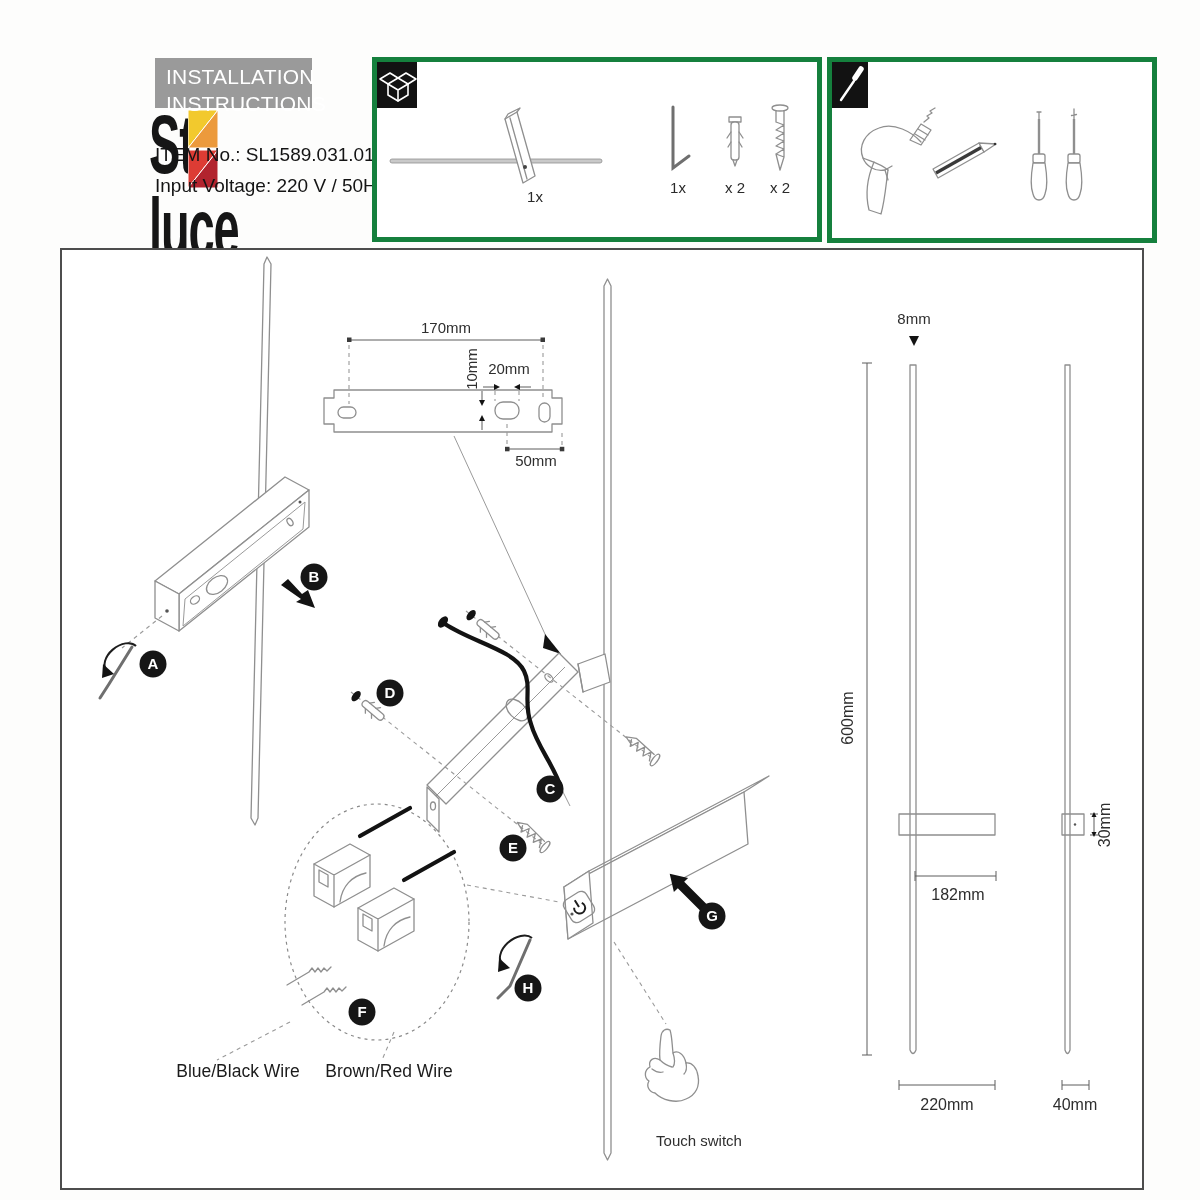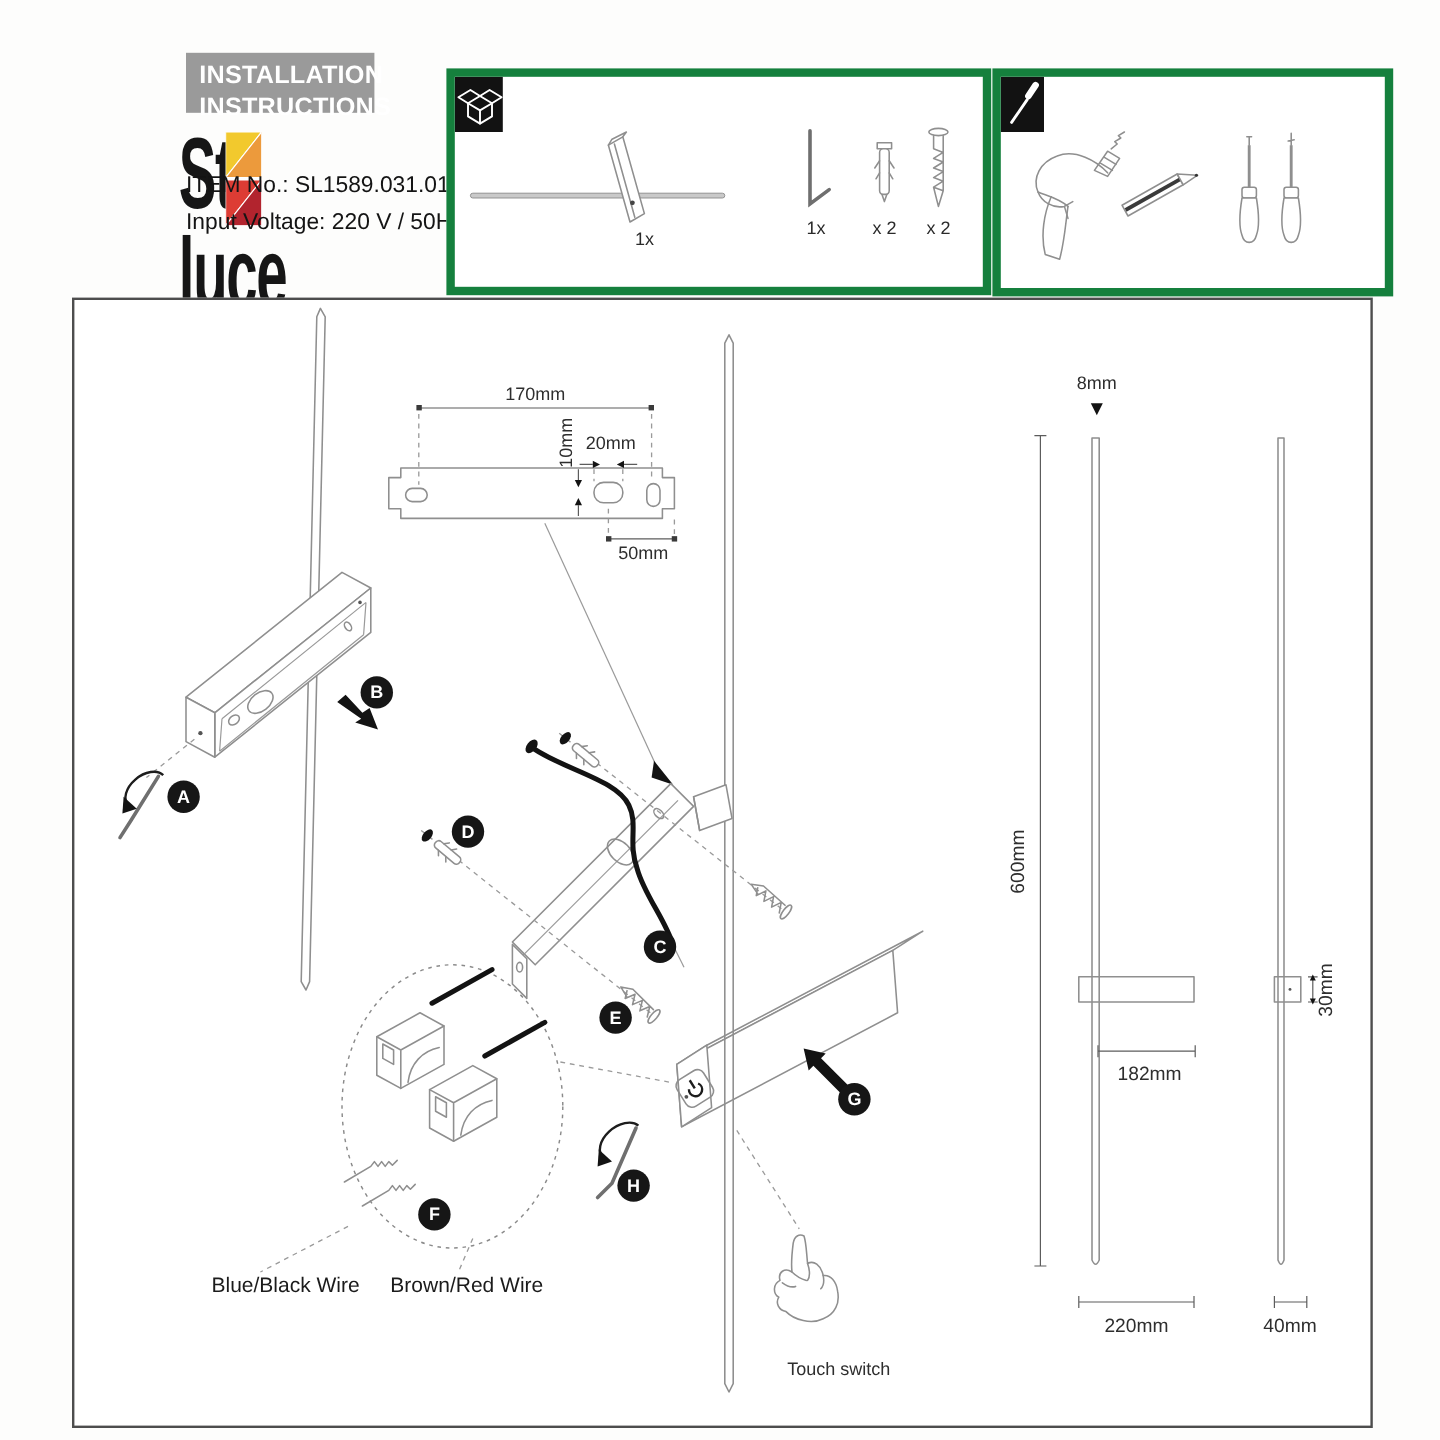--- a/index.html
+++ b/index.html
@@ -1,28 +1,28 @@
 <!DOCTYPE html>
 <html><head>
 <meta charset="utf-8">
 <style>
   html,body{margin:0;padding:0;background:#f4f4f2;}
   .page{position:relative;width:1200px;height:1200px;background:#fdfdfc;overflow:hidden;
         font-family:"Liberation Sans",sans-serif;color:#1d1d1b;}
-  .box{position:absolute;border:7px solid #15803d;background:#fff;}
+  .box{position:absolute;border:5px solid #15803d;background:#fff;}
   .main-box{position:absolute;left:60px;top:248px;width:1080px;height:938px;
             border:2px solid #4d4d4d;background:#fff;}
   
   .logo-block{position:absolute;left:75px;top:52px;width:270px;height:178px;}
   .logo-txt{position:absolute;font-weight:bold;color:#161616;transform-origin:left top;
             transform:scaleX(0.56);letter-spacing:-2px;line-height:1;}
   .logo-st{left:74px;top:50px;font-size:84px;}
   .logo-luce{left:74px;top:134px;font-size:84px;}
-  .hdr-bar{position:absolute;left:155px;top:44px;width:157px;height:50px;background:#9a9a9a;
-           color:#fff;font-weight:bold;font-size:21px;line-height:27px;padding:5px 0 0 11px;
+  .hdr-bar{position:absolute;left:155px;top:58px;width:157px;height:50px;background:#9a9a9a;
+           color:#fff;font-weight:normal;font-size:21px;line-height:27px;padding:5px 0 0 11px;
            box-sizing:border-box;letter-spacing:0.2px;}
   .hdr-info{position:absolute;left:155px;top:139px;font-size:19px;line-height:31px;color:#141414;}
   svg text{font-family:"Liberation Sans",sans-serif;}
   .ln{fill:none;stroke:#8f8f8f;stroke-width:1.3;stroke-linejoin:round;stroke-linecap:round;}
   .lnf{fill:#fff;stroke:#8f8f8f;stroke-width:1.3;stroke-linejoin:round;}
   .thin{fill:none;stroke:#9a9a9a;stroke-width:1;}
   .dim{fill:none;stroke:#5c5c5c;stroke-width:1;}
   .dash{fill:none;stroke:#9a9a9a;stroke-width:1.1;stroke-dasharray:4 4;}
   .dashf{fill:none;stroke:#8a8a8a;stroke-width:1.2;stroke-dasharray:3 4;}
   .blk{fill:#131313;stroke:none;}

